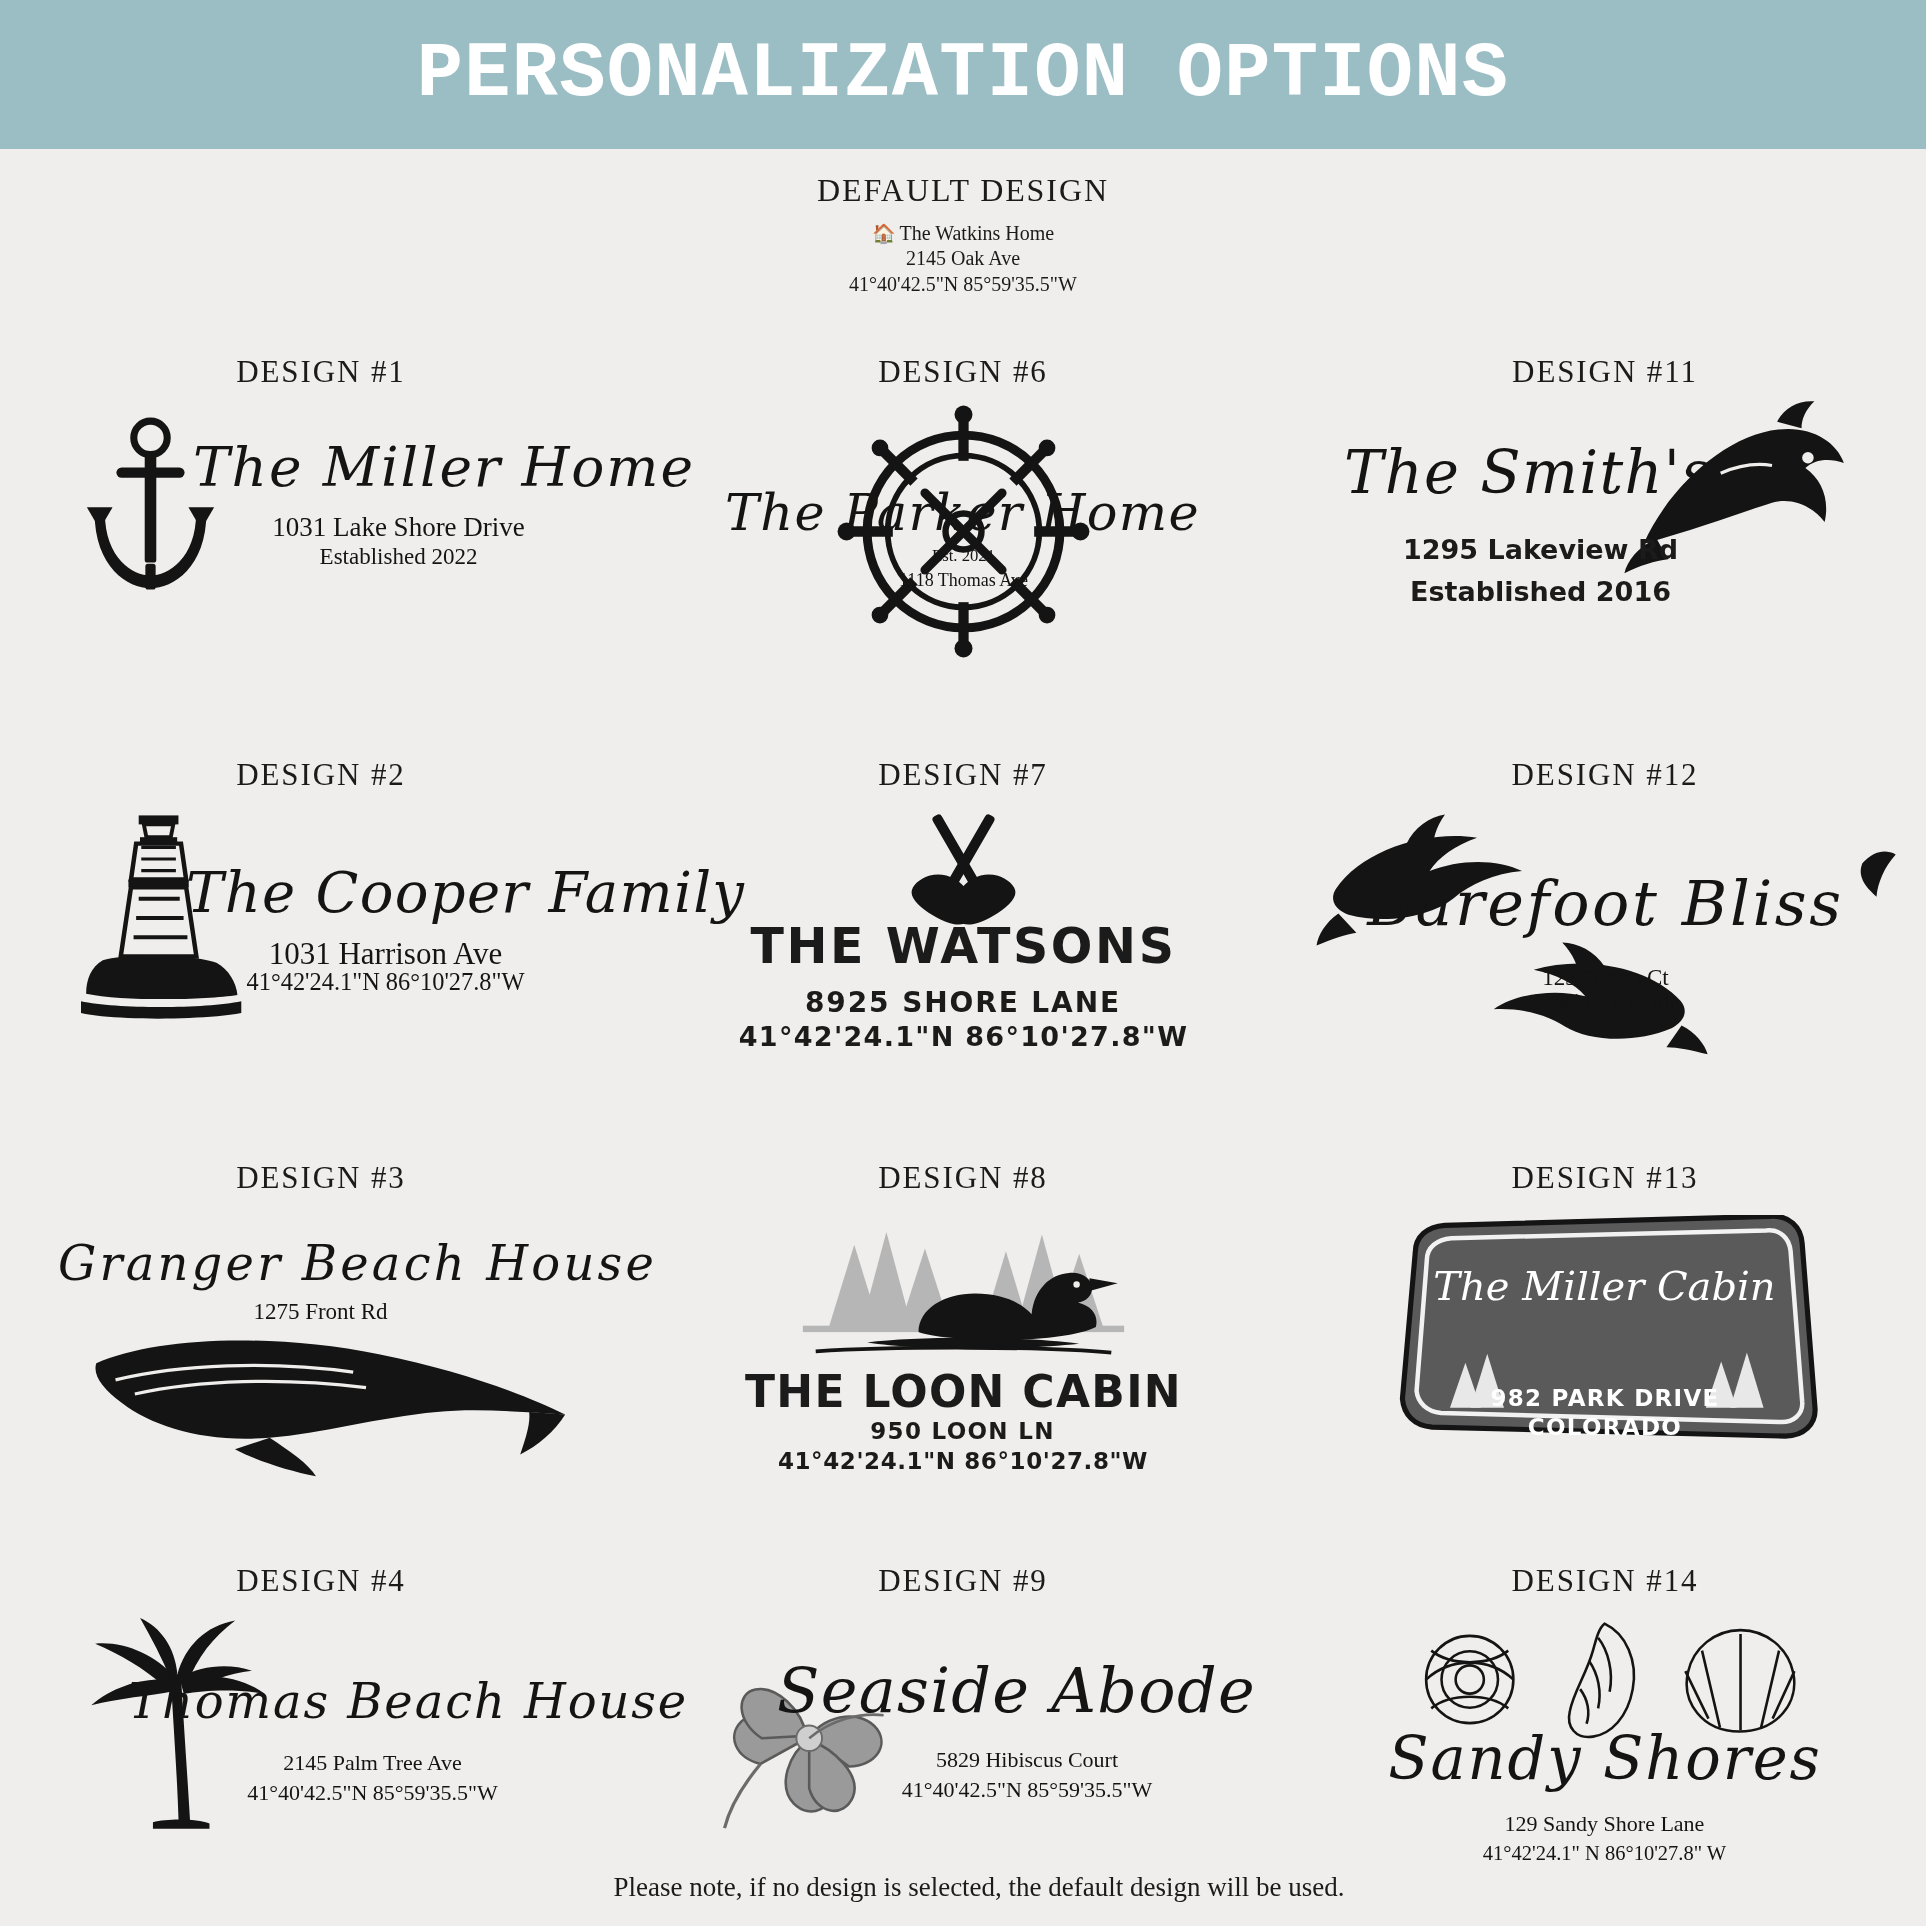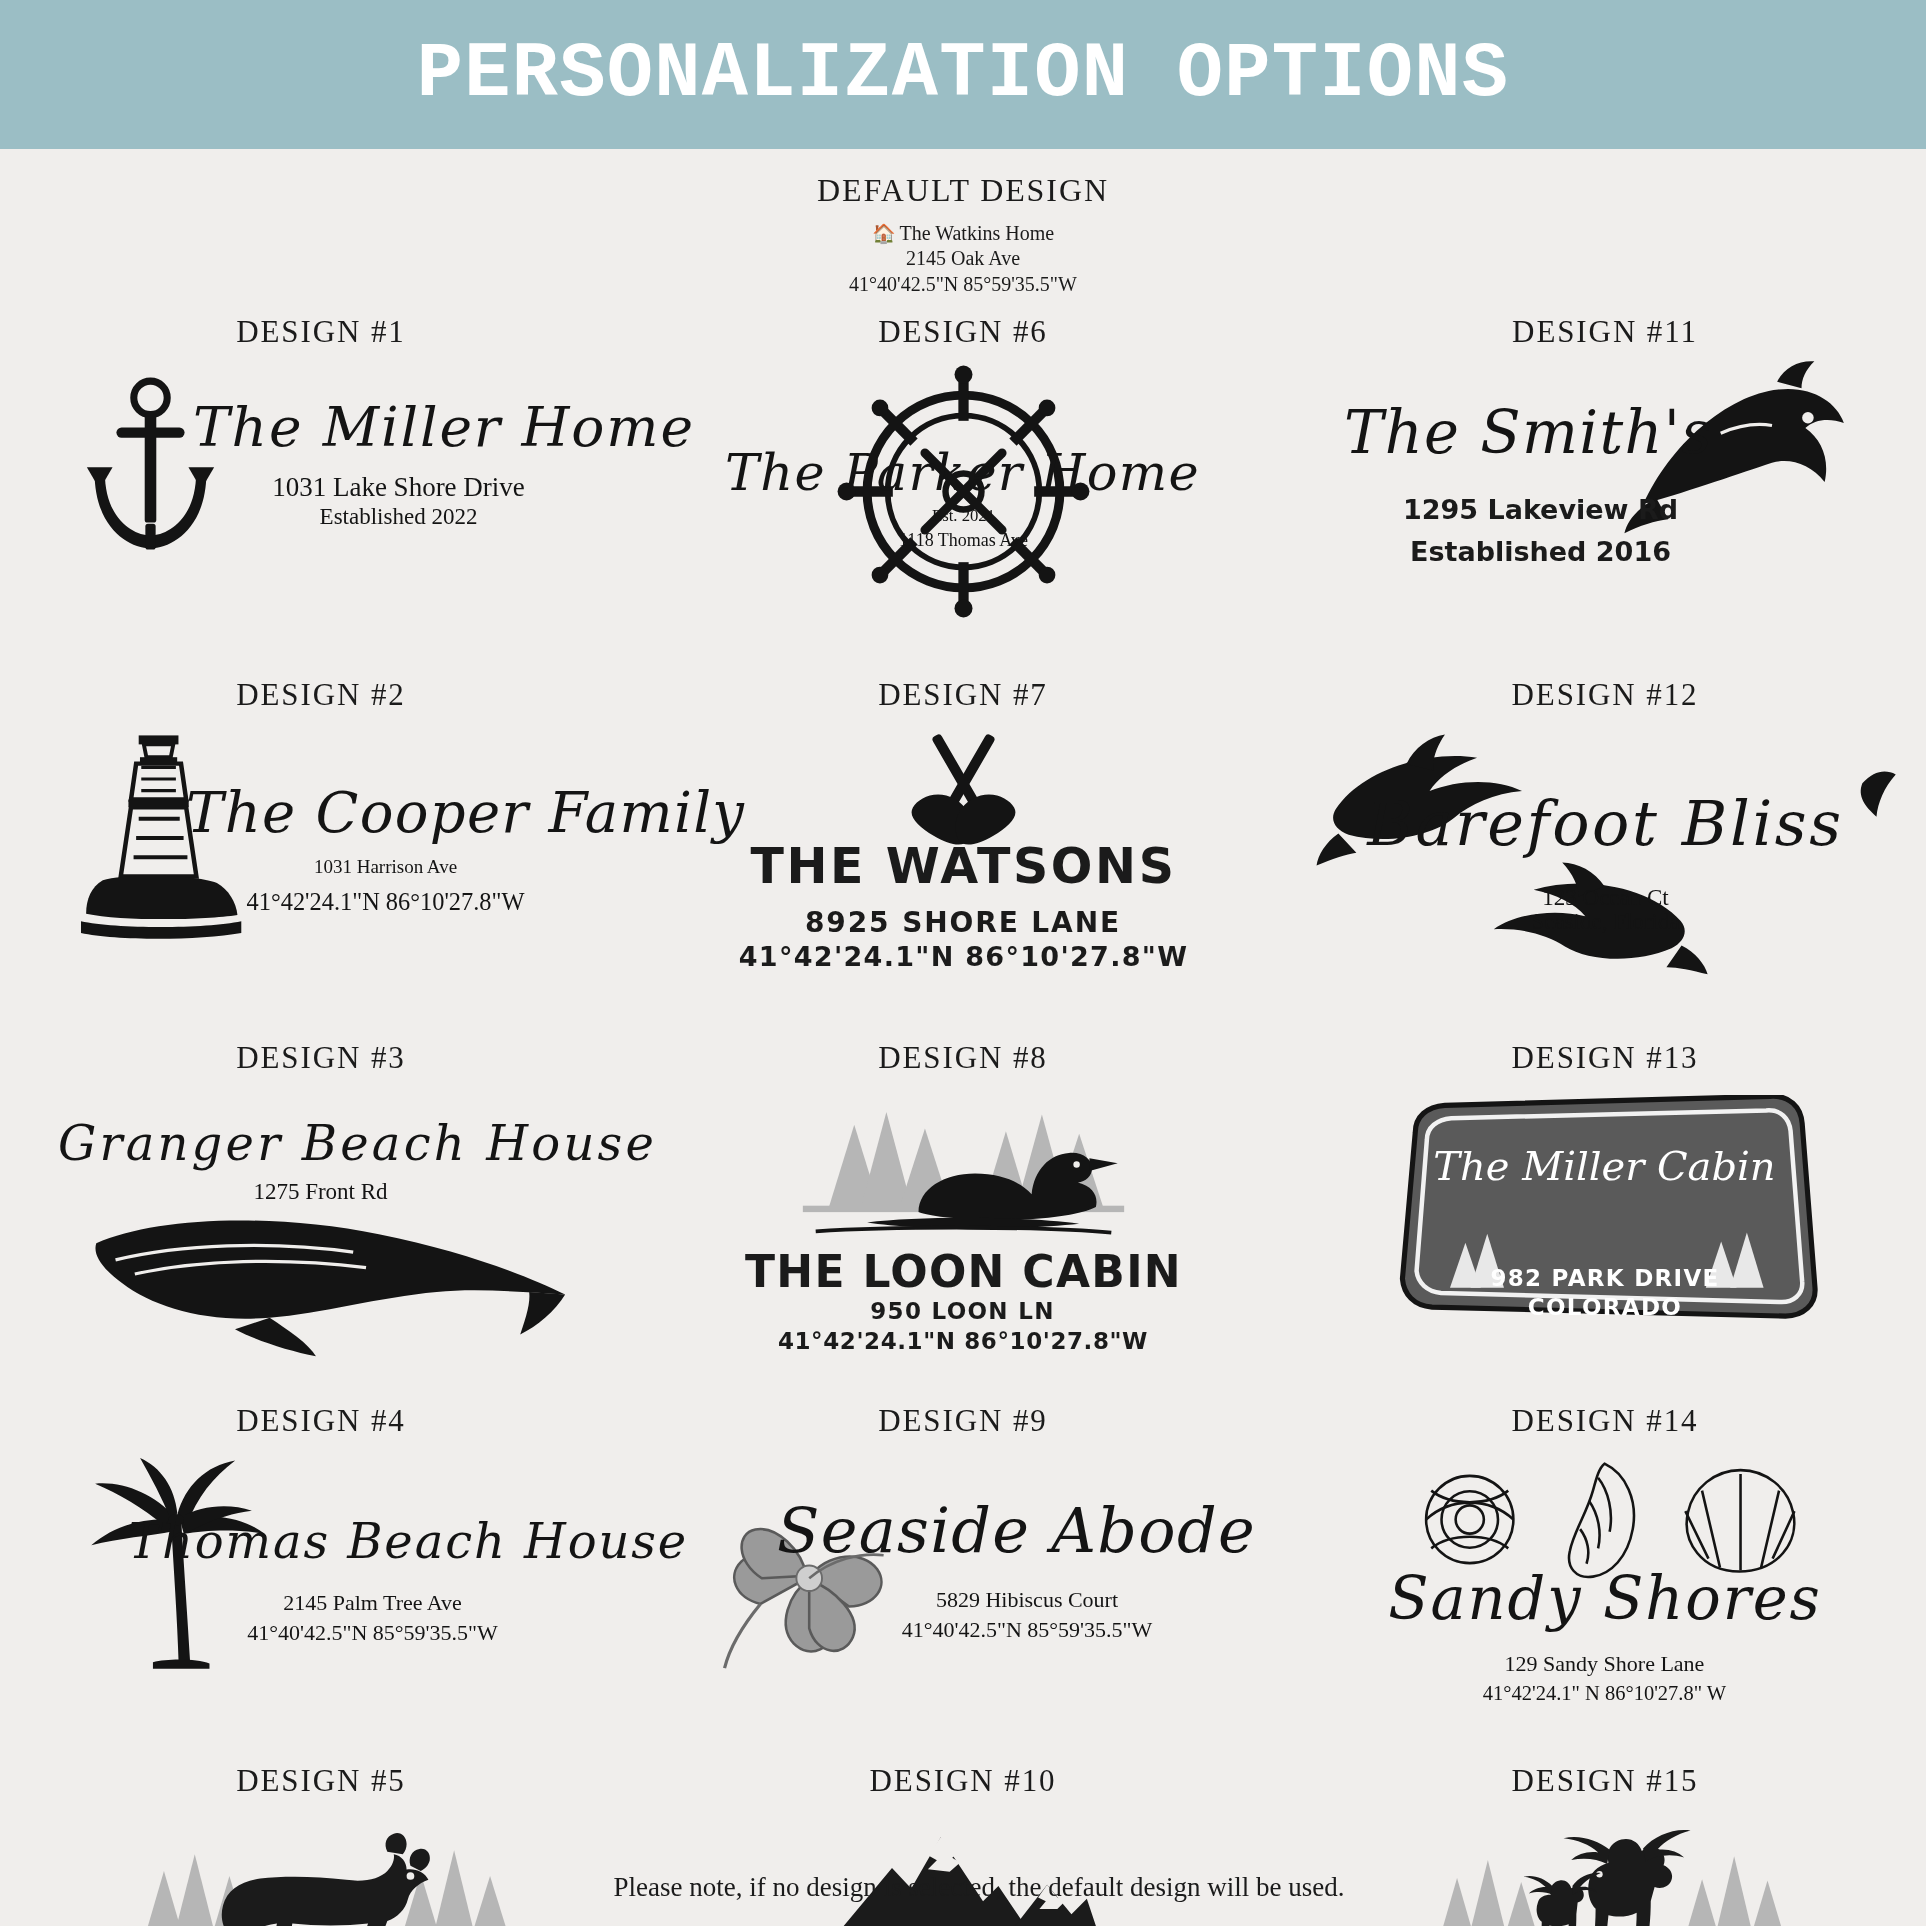--- a/index.html
+++ b/index.html
@@ -61,20 +61,21 @@
     margin-top: 16.7px;
   }
   .row {
     display: flex;
     width: 1926px;
   }
   .cell {
     width: 642px;
     box-sizing: border-box;
     position: relative;
+    margin-top: 40px;
   }
   .cell-label {
     text-align: center;
     font-family: "Liberation Serif", serif;
     font-size: 31px;
     letter-spacing: 1.9px;
     color: #1b1b1b;
   }
   .art {
     position: relative;
@@ -233,21 +234,21 @@
             <path d="M92 54 L162 54 L170 110 L84 110 Z" fill="none" stroke="#141414" stroke-width="7"></path>
             <path d="M100 60 L154 60 M100 78 L154 78 M100 96 L154 96" stroke="#141414" stroke-width="5"></path>
             <rect x="80" y="110" width="94" height="12"></rect>
             <path d="M84 122 L170 122 L186 230 L68 230 Z" fill="none" stroke="#141414" stroke-width="7"></path>
             <path d="M96 140 L160 140 M92 170 L166 170 M88 200 L172 200" stroke="#141414" stroke-width="6"></path>
             <path d="M40 236 C70 226 180 226 218 240 C236 250 248 270 250 290 C200 298 70 300 14 288 C14 266 22 246 40 236 Z"></path>
             <path d="M6 300 C60 312 200 312 256 300 L256 318 C190 330 60 330 6 318 Z"></path>
           </g>
         </svg>
         <div class="abs script ctr" style="left:186px;top:67px;width:437px;font-size:56px;letter-spacing:1.3px;">The Cooper Family</div>
-        <div class="abs serif-small ctr" style="left:193px;top:143px;width:385px;font-size:19px;">1031 Harrison Ave</div>
+        <div class="abs serif-small ctr" style="left:193px;top:143px;width:385px;font-size:31px;">1031 Harrison Ave</div>
         <div class="abs serif-small ctr" style="left:193px;top:175px;width:385px;font-size:24.4px;">41°42'24.1"N 86°10'27.8"W</div>
       </div>
     </div>
 
     <div class="cell">
       <div class="cell-label">DESIGN #7</div>
       <div class="art">
         <svg class="abs" style="left:193px;top:9.6px;" width="257" height="122" viewBox="0 0 400 190">
           <g fill="#141414">
             <g transform="rotate(30 200 95)">

